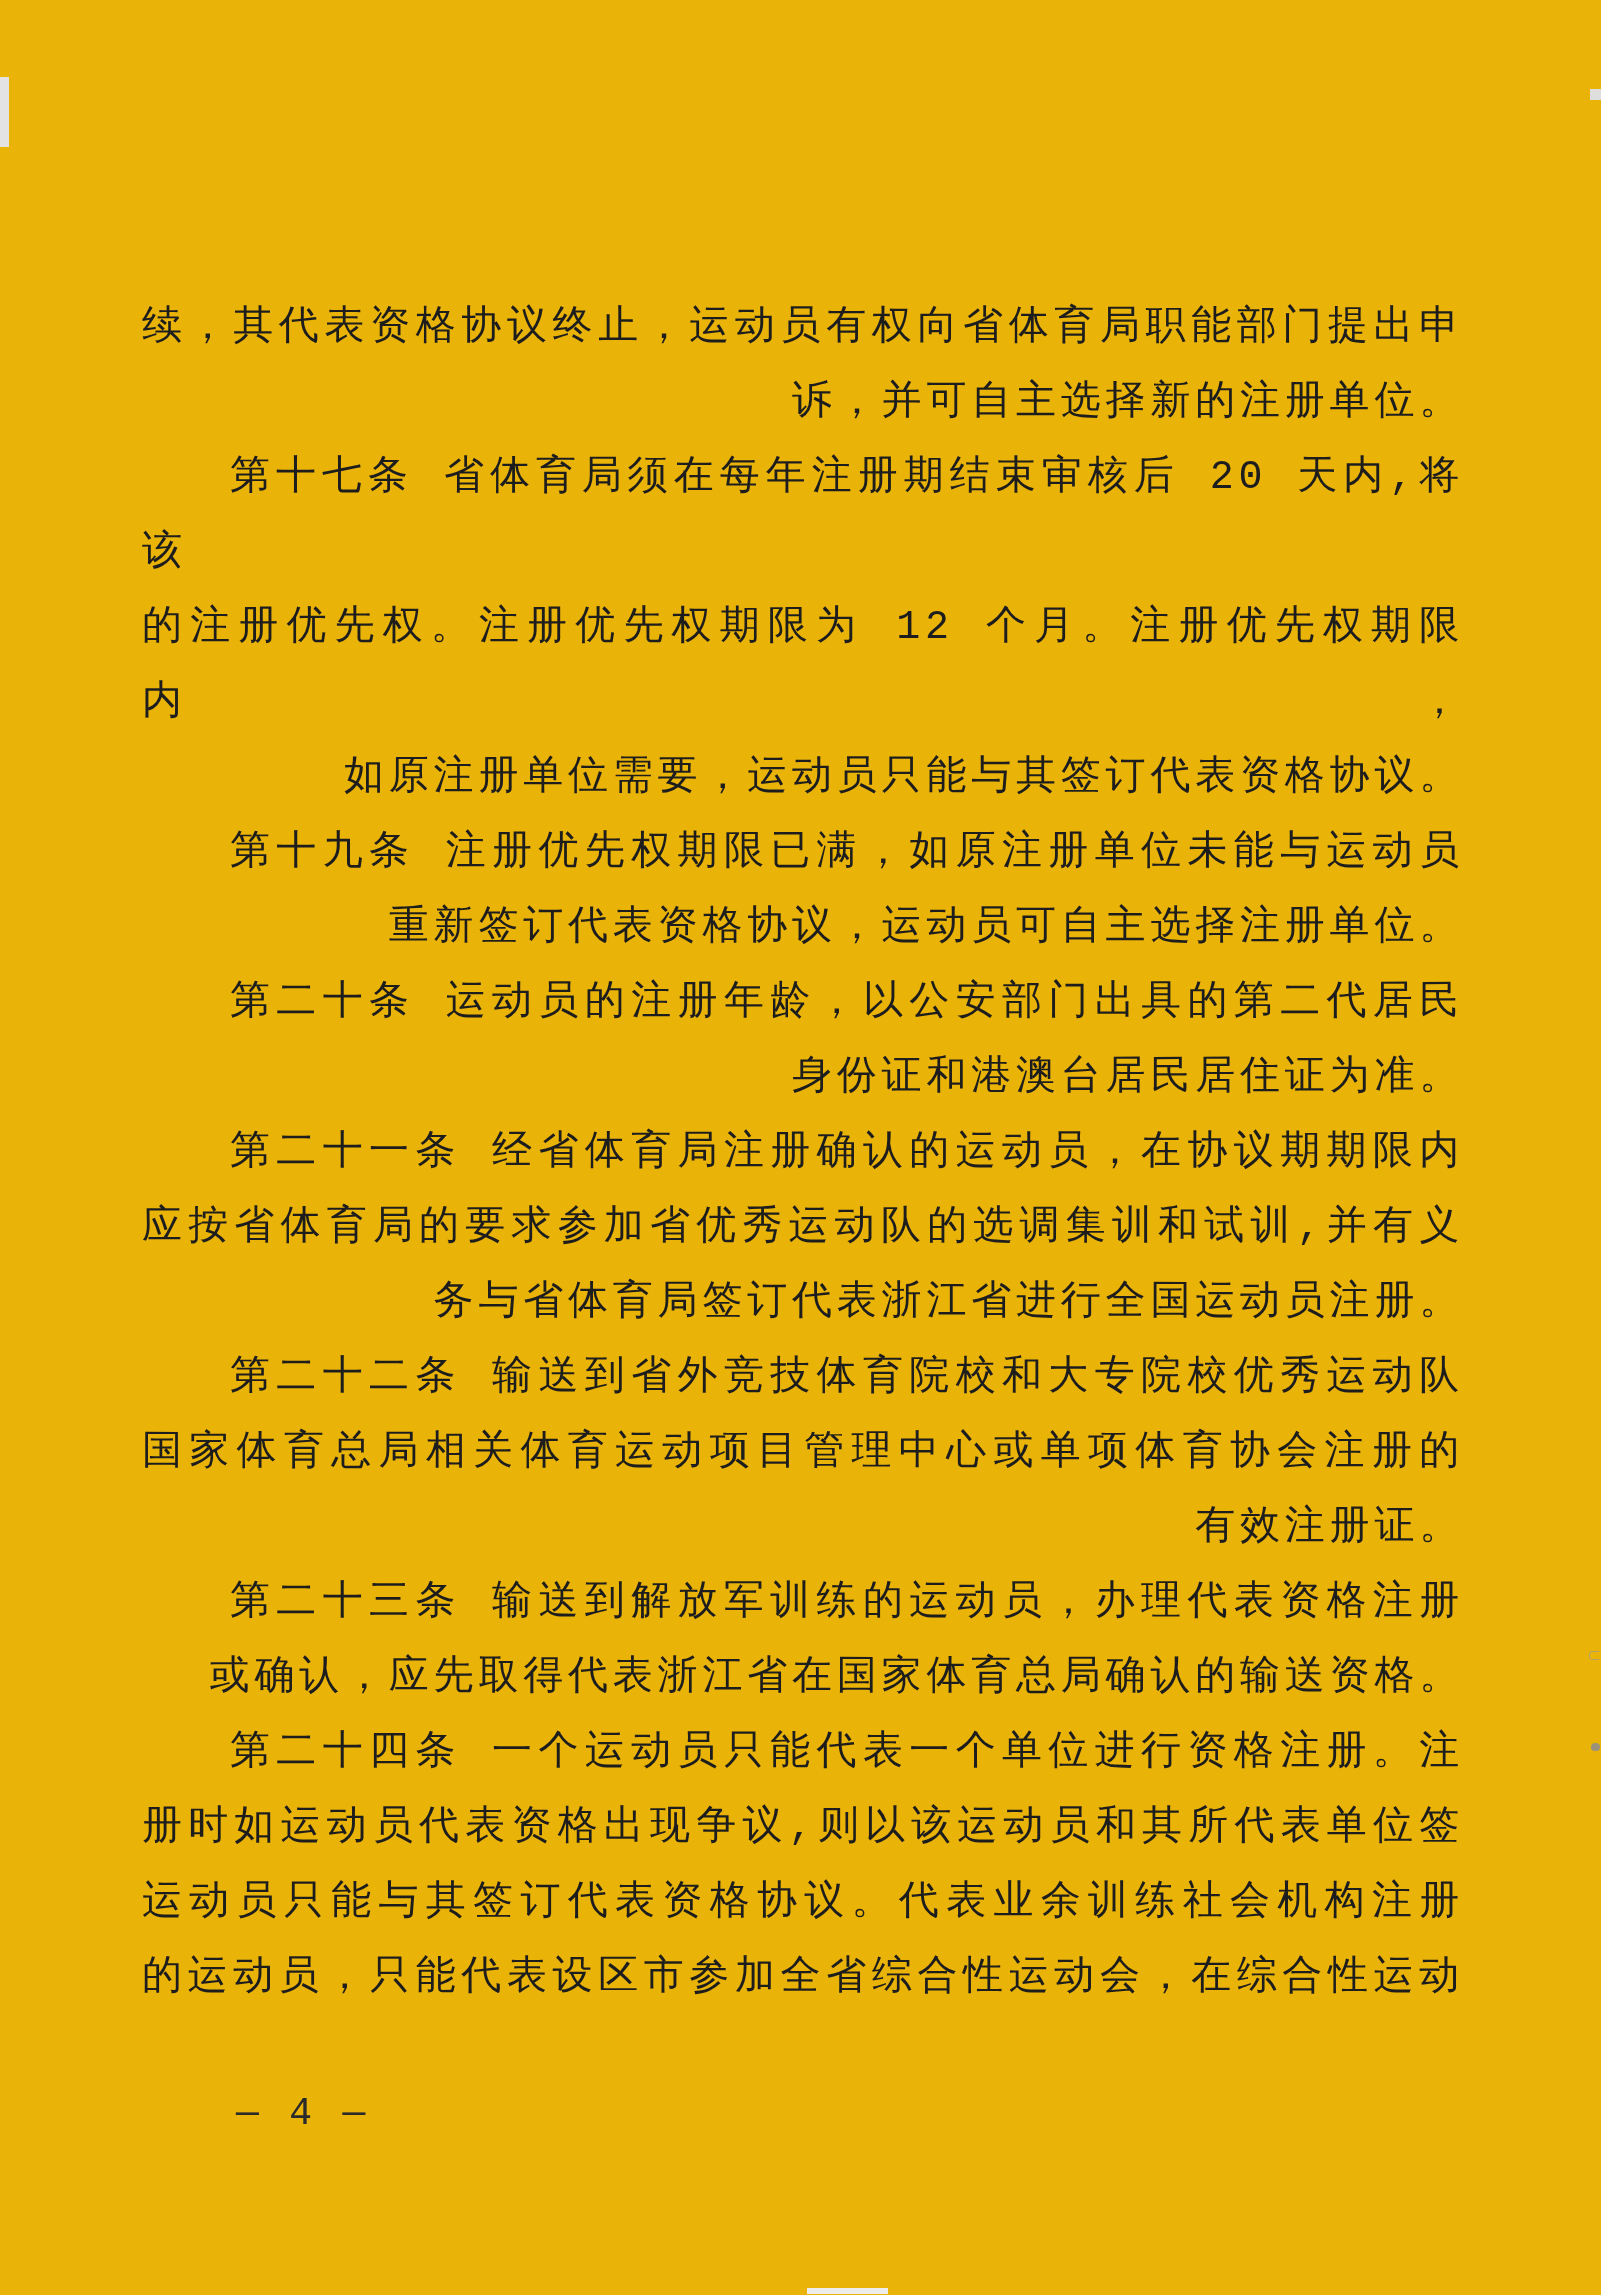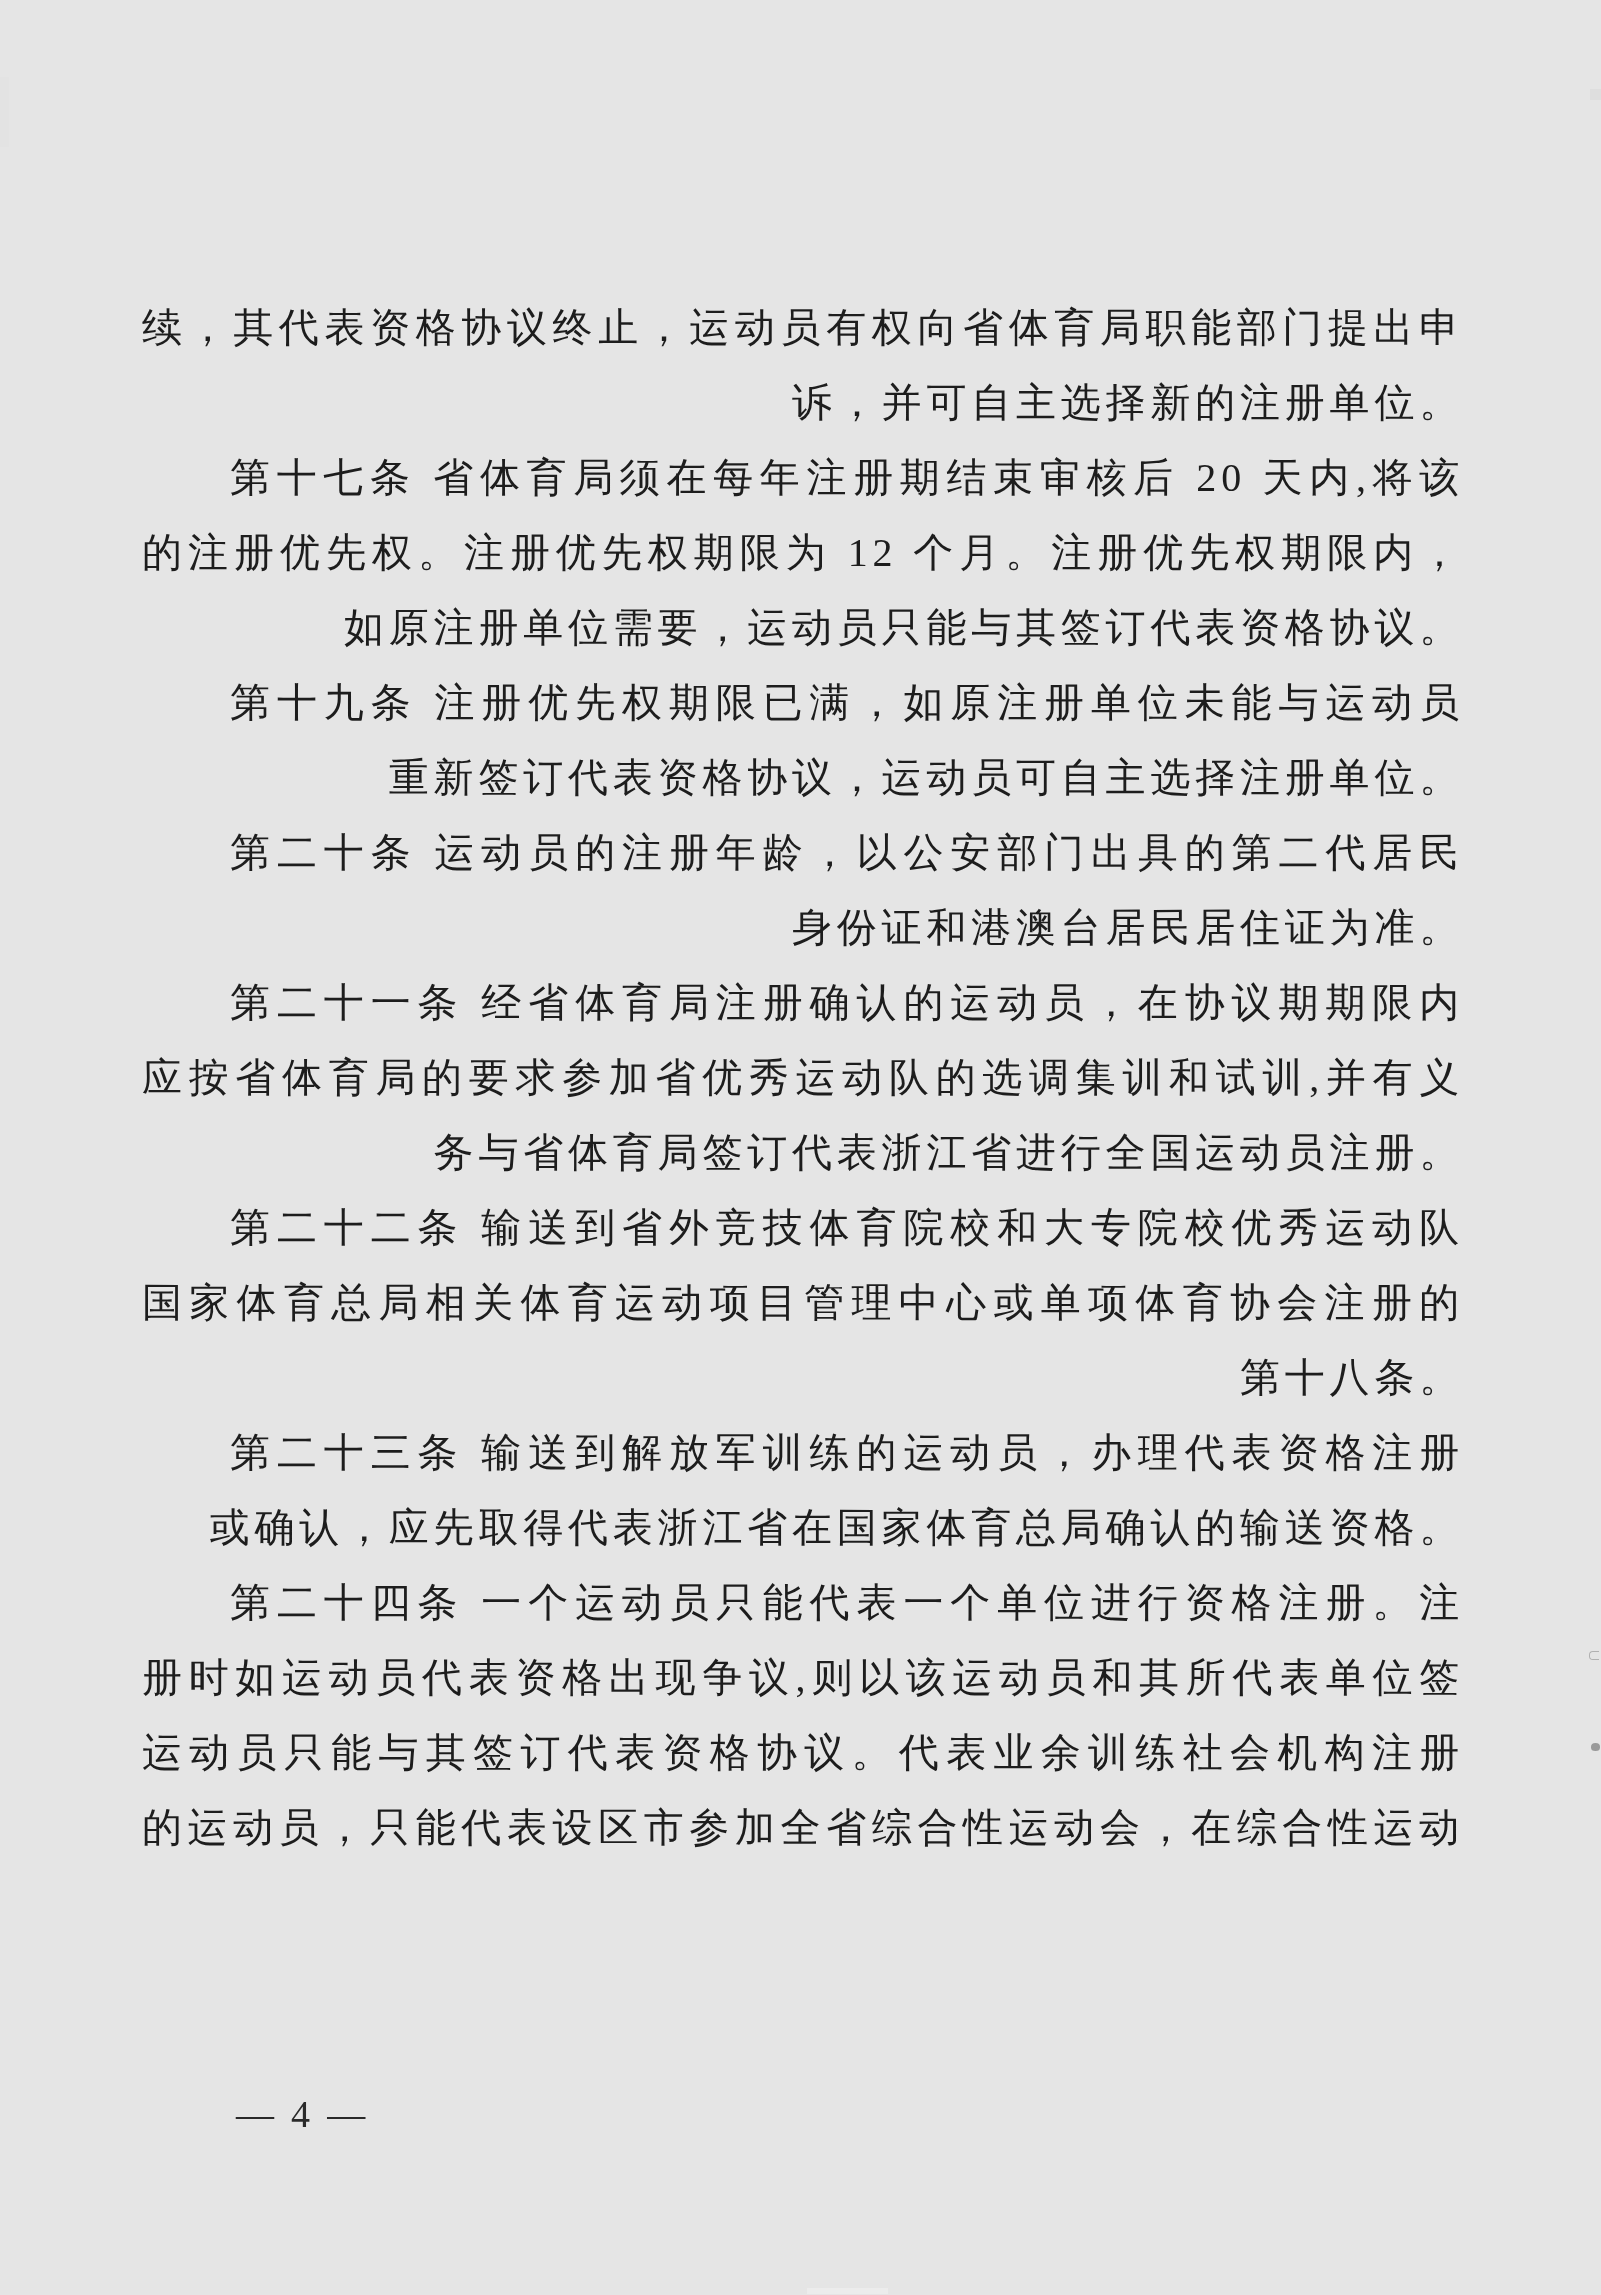--- a/index.html
+++ b/index.html
@@ -4,23 +4,23 @@
 <style>
   html, body {
     margin: 0;
     padding: 0;
     background: #ffffff;
   }
   .page {
     position: relative;
     width: 1601px;
     height: 2295px;
-    background: #e5e5e5;
+    background: #eab308;
     overflow: hidden;
-    font-family: Liberation Serif, serif;
+    font-family: Liberation Mono, monospace;
     color: #1d1d1d;
   }
   
   .artifact {
     position: absolute;
   }
   .left-bar {
     left: 0; top: 77px;
     width: 8.6px; height: 70px;
     background: #e3e3e3;
@@ -101,21 +101,21 @@
     <div class="line">如原注册单位需要，运动员只能与其签订代表资格协议。</div>
     <div class="line ind j">第十九条 注册优先权期限已满，如原注册单位未能与运动员</div>
     <div class="line">重新签订代表资格协议，运动员可自主选择注册单位。</div>
     <div class="line ind j">第二十条 运动员的注册年龄，以公安部门出具的第二代居民</div>
     <div class="line">身份证和港澳台居民居住证为准。</div>
     <div class="line ind j">第二十一条 经省体育局注册确认的运动员，在协议期期限内</div>
     <div class="line j">应按省体育局的要求参加省优秀运动队的选调集训和试训,并有义</div>
     <div class="line">务与省体育局签订代表浙江省进行全国运动员注册。</div>
     <div class="line ind j">第二十二条 输送到省外竞技体育院校和大专院校优秀运动队</div>
     <div class="line j">国家体育总局相关体育运动项目管理中心或单项体育协会注册的</div>
-    <div class="line">第十八条。</div>
+    <div class="line">有效注册证。</div>
     <div class="line ind j">第二十三条 输送到解放军训练的运动员，办理代表资格注册</div>
     <div class="line">或确认，应先取得代表浙江省在国家体育总局确认的输送资格。</div>
     <div class="line ind j">第二十四条 一个运动员只能代表一个单位进行资格注册。注</div>
     <div class="line j">册时如运动员代表资格出现争议,则以该运动员和其所代表单位签</div>
     <div class="line j">运动员只能与其签订代表资格协议。代表业余训练社会机构注册</div>
     <div class="line j">的运动员，只能代表设区市参加全省综合性运动会，在综合性运动</div>
   </div>
 
   <div class="pagenum">— 4 —</div>
 

